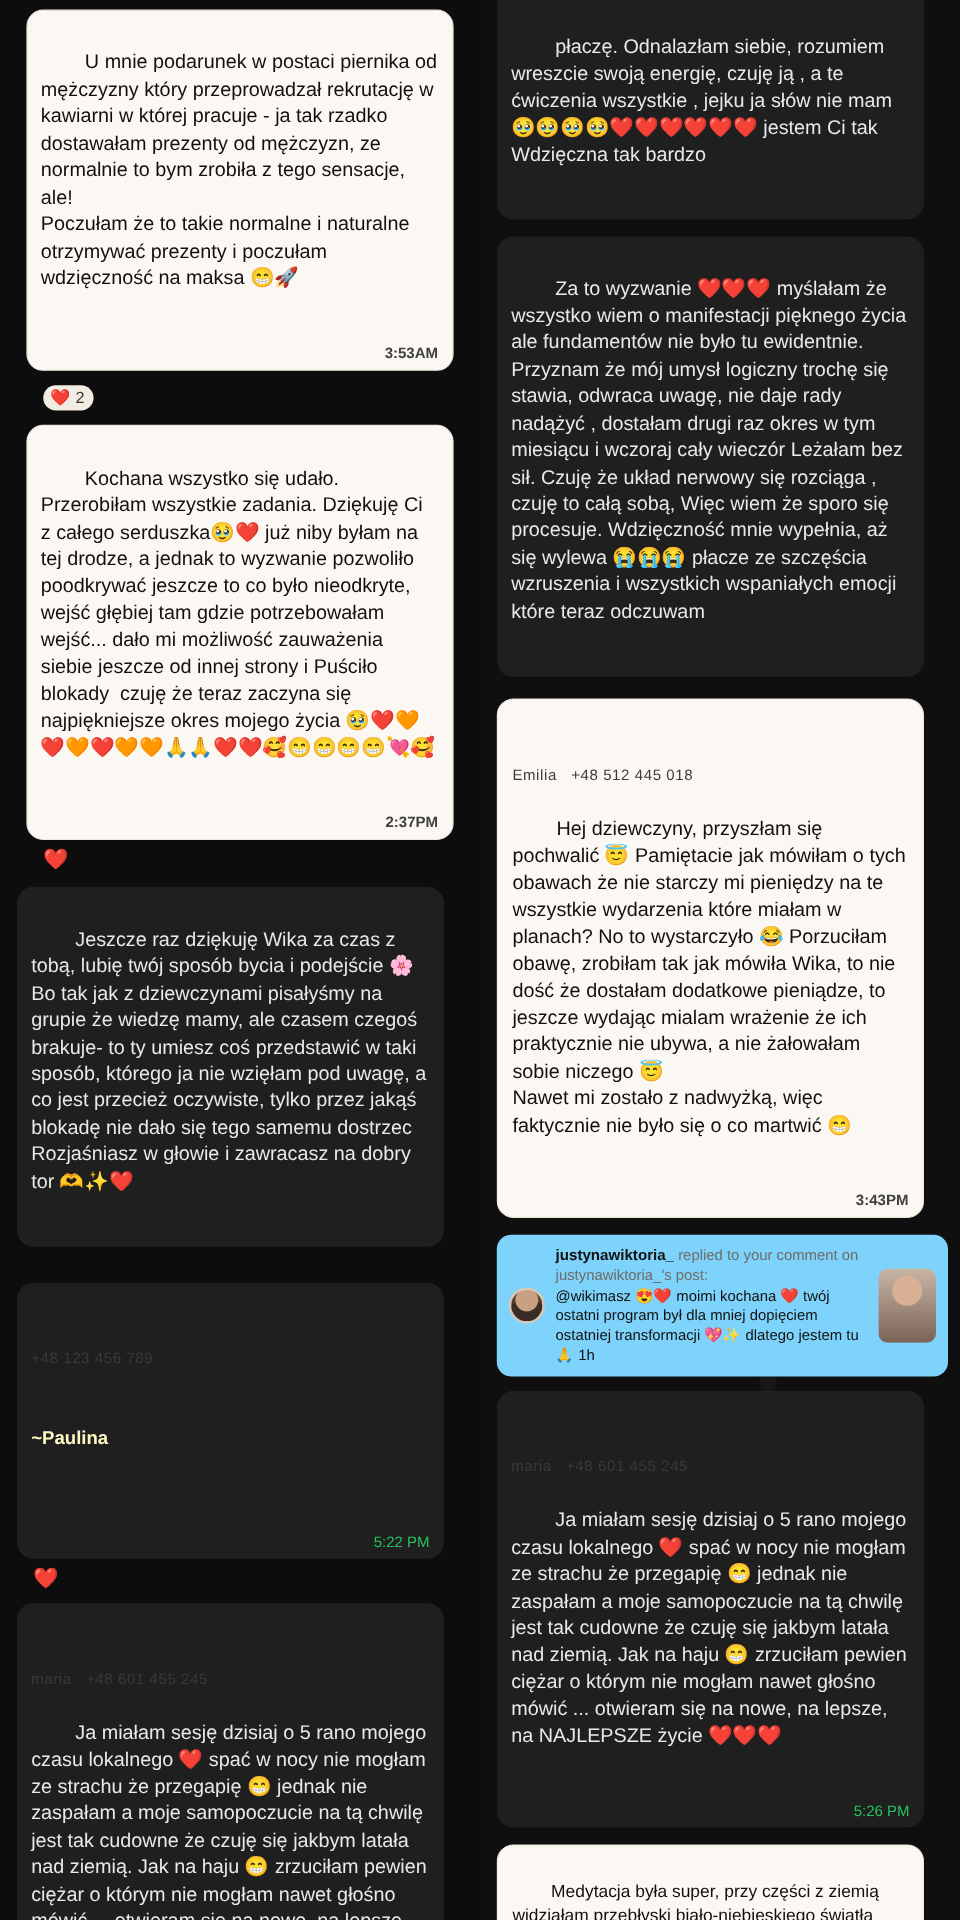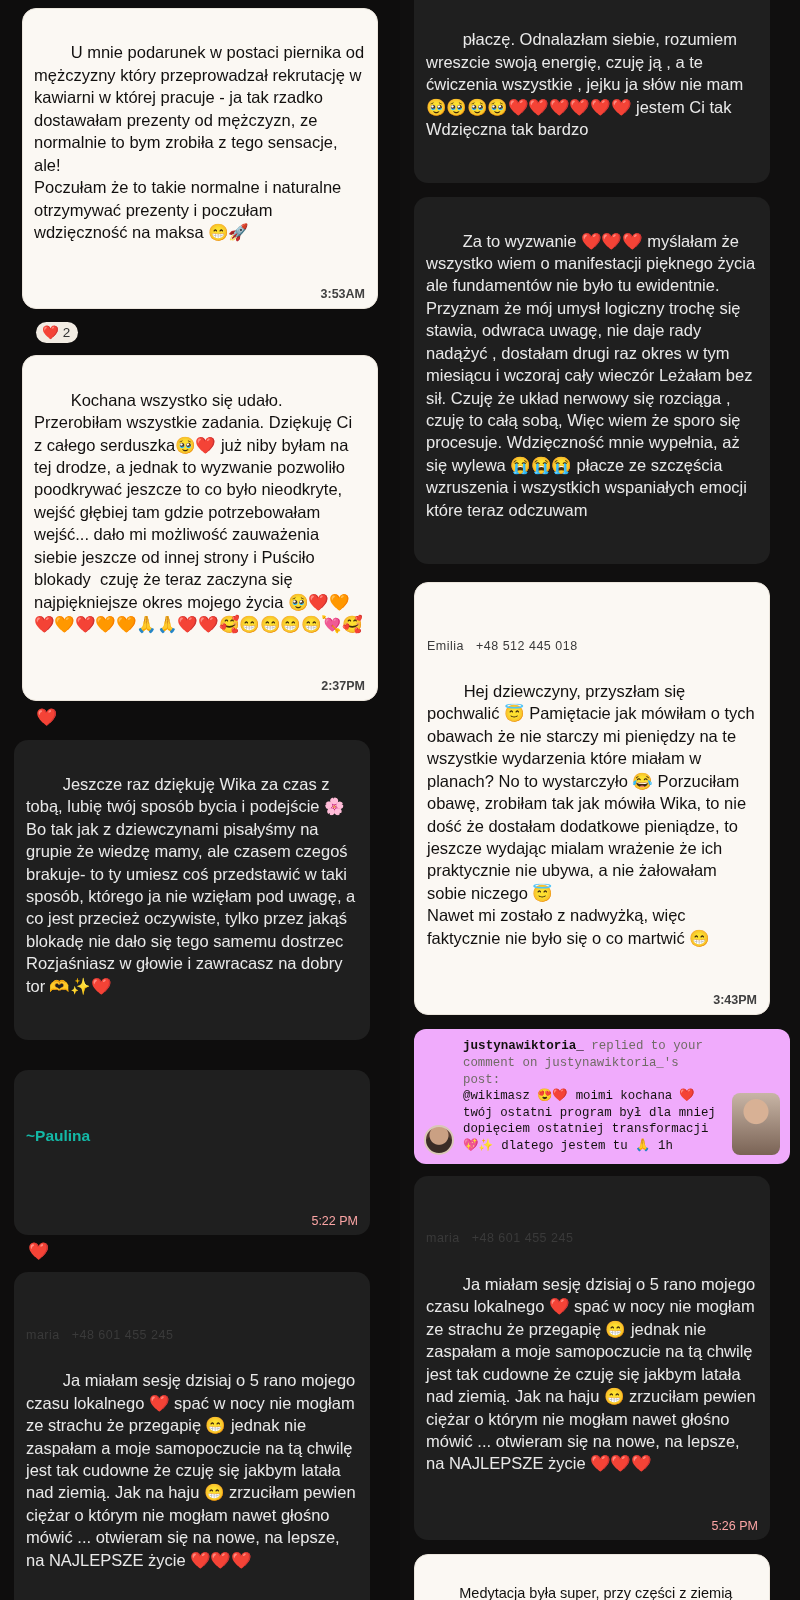--- a/index.html
+++ b/index.html
@@ -66,28 +66,28 @@
   .msg.dark {
     background: #1f1f1f;
     color: #e9e9e9;
   }
   .msg.in-left { margin-left: 22px; padding-left: 11px; }
   .msg.full { margin-left: 14px; margin-right: 10px; }
   .msg .time {
     position: absolute;
     right: 12px; bottom: 5px;
     font-size: 12.5px;
-    color: #fca5a5;
+    color: #22c55e;
   }
   .msg.light .time { color: #404040; font-weight: bold; }
   .msg .sender {
     display: block;
     font-size: 15.5px;
     font-weight: bold;
-    color: #14b8a6;
+    color: #fef9c3;
     margin-bottom: 2px;
   }
   .msg .hdr-ghost {
     display: block;
     font-size: 12.5px;
     color: #3a3a3a;
     letter-spacing: .5px;
     margin-bottom: 3px;
   }
 
@@ -106,28 +106,27 @@
   .react-free {
     margin: -6px 0 12px 36px;
     font-size: 17px;
     line-height: 1;
   }
   .react-free.dark-col { margin-left: 28px; }
 
   
   .ig-card {
     margin: 0 10px 12px 14px;
-    background: #f0abfc;
+    background: #7dd3fc;
     border-radius: 12px;
     padding: 9px 10px;
     display: flex;
     gap: 9px;
-    align-items: flex-end;
+    align-items: center;
     color: #13110f;
-    font-family: Liberation Mono, monospace;
   }
   .ig-av {
     flex: 0 0 auto;
     width: 30px; height: 30px;
     border-radius: 50%;
     background:
       radial-gradient(circle at 50% 32%, #caa083 0 9px, transparent 10px),
       radial-gradient(circle at 50% 90%, #3a2c26 0 16px, transparent 17px),
       linear-gradient(#6b4a3a, #2e2320);
     border: 2px solid #d9c7b6;
@@ -174,20 +173,21 @@
       </div>
 
       
       <div class="msg dark full" style="margin-top:14px;">
         <span>Jeszcze raz dziękuję Wika za czas z tobą, lubię twój sposób bycia i podejście 🌸 Bo tak jak z dziewczynami pisałyśmy na grupie że wiedzę mamy, ale czasem czegoś brakuje- to ty umiesz coś przedstawić w taki sposób, którego ja nie wzięłam pod uwagę, a co jest przecież oczywiste, tylko przez jakąś blokadę nie dało się tego samemu dostrzec
 Rozjaśniasz w głowie i zawracasz na dobry tor 🫶✨❤️</span>
       </div>
 
       
       <div class="msg dark full" style="margin-top:30px;">
+        <span class="hdr-ghost">+48 123 456 789</span>
         <span class="sender">~Paulina</span>
         <span class="time">5:22 PM</span>
       </div>
       <div class="react-free dark-col">
         <span>❤️</span>
       </div>
 
       
       <div class="msg dark full" style="margin-top:4px;">
         <span class="hdr-ghost">maria   +48 601 455 245</span>

